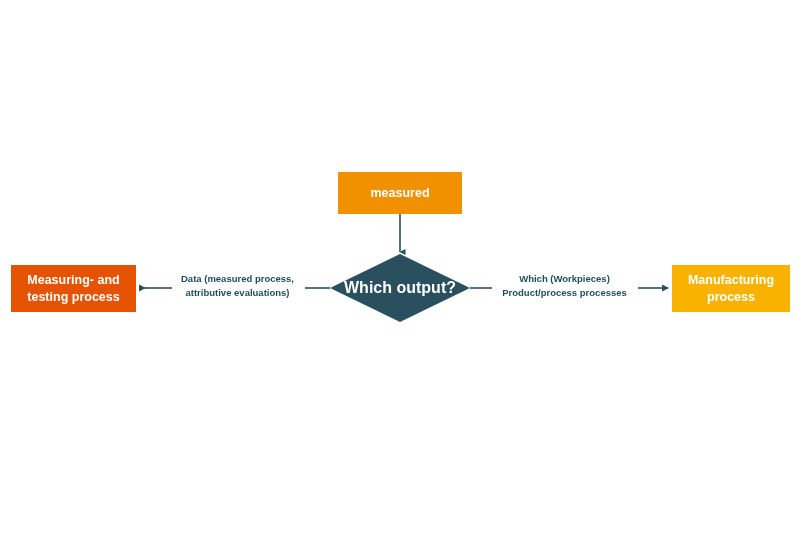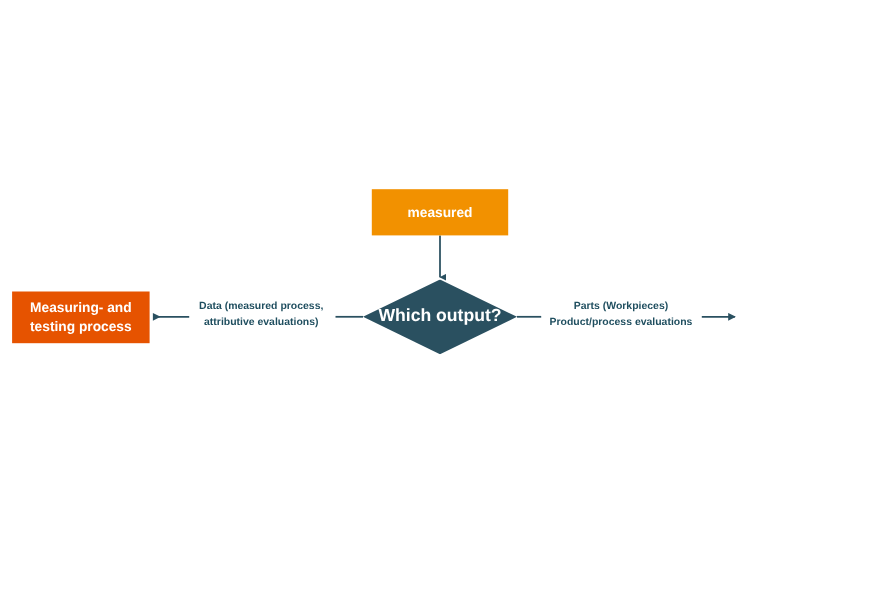--- a/index.html
+++ b/index.html
@@ -145,24 +145,30 @@
     </div>
   </div>
 
   <div class="node" id="box-measuring">
     <span>
       <span>Measuring- and</span><br>
       <span>testing process</span>
     </span>
   </div>
 
+  <div class="node" id="box-manufacturing">
+    <span>
+      <span>Manufacturing</span><br>
+      <span>process</span>
+    </span>
+  </div>
 
   <div class="edge-label" id="label-left">
     <span>Data (measured process,</span><br>
     <span>attributive evaluations)</span>
   </div>
 
   <div class="edge-label" id="label-right">
-    <span>Parts (Workpieces)</span><br>
-    <span>Product/process evaluations</span>
+    <span>Which (Workpieces)</span><br>
+    <span>Product/process processes</span>
   </div>
 
 </div>
 
 </body></html>

